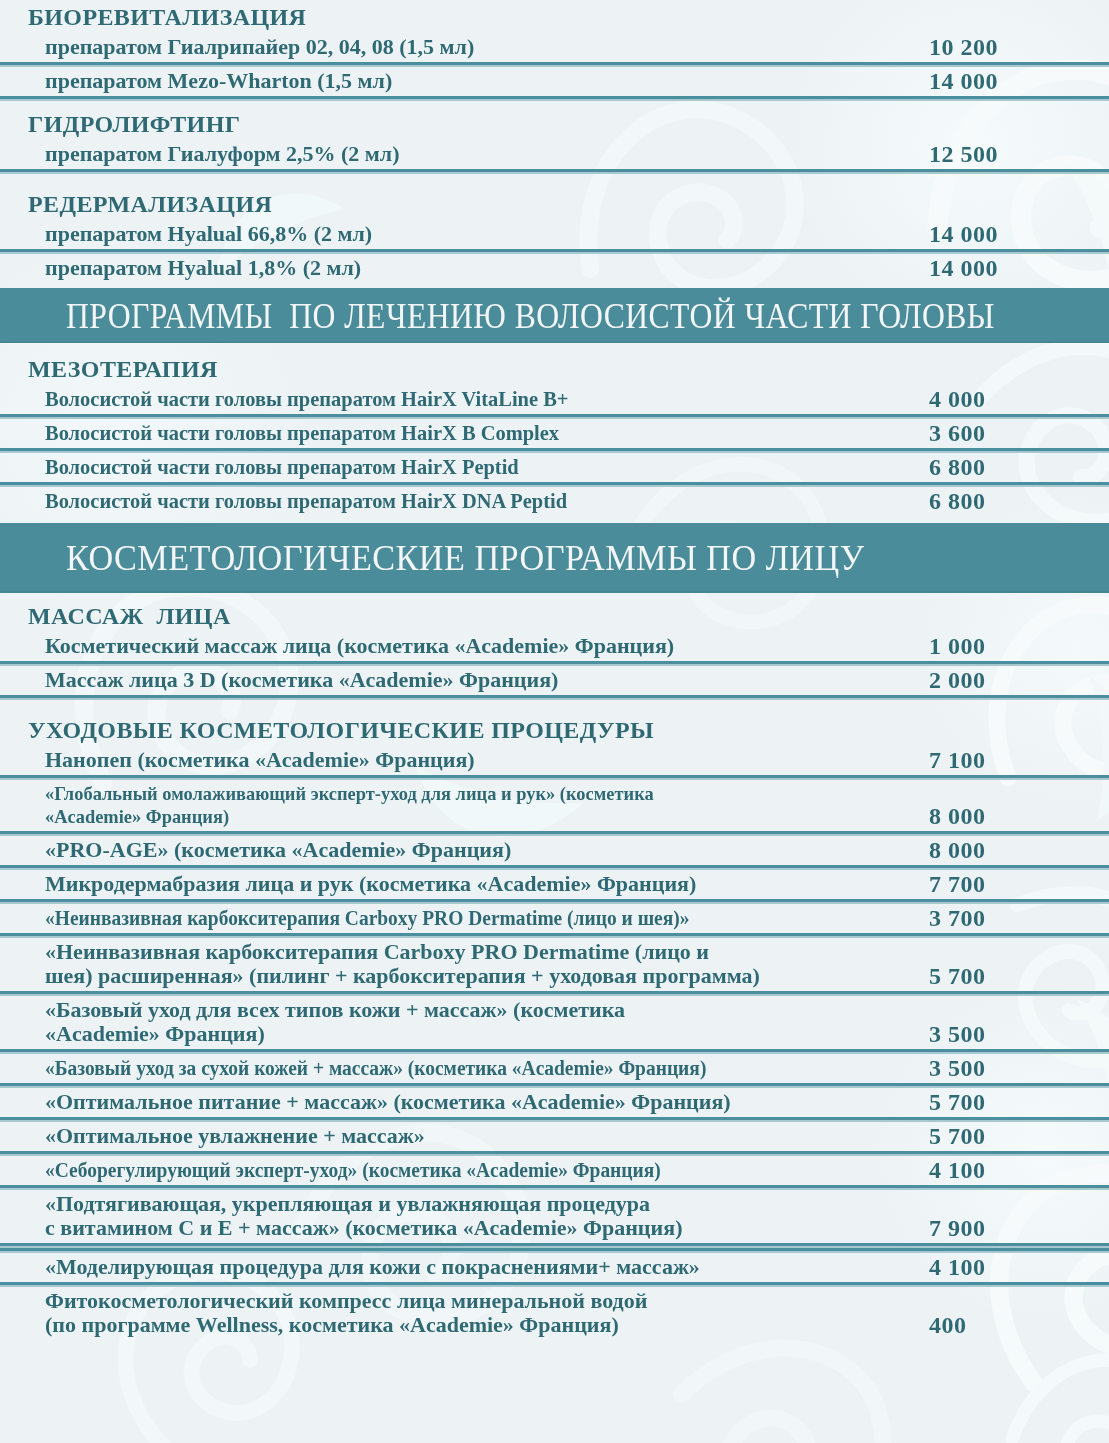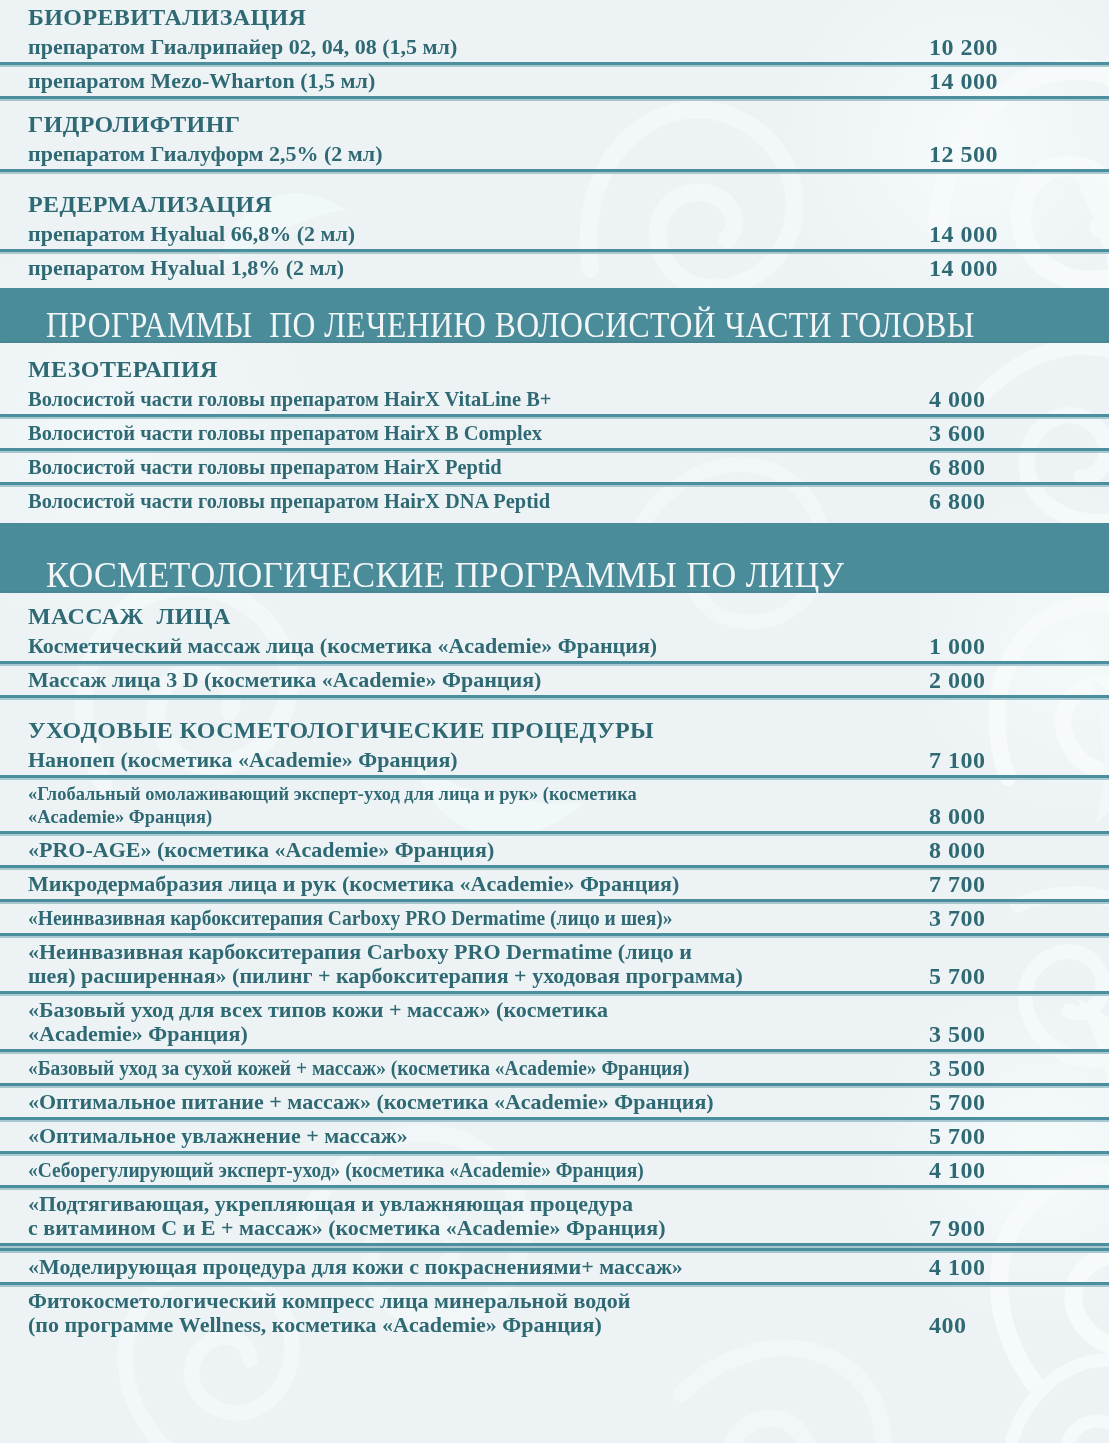--- a/index.html
+++ b/index.html
@@ -37,21 +37,21 @@
     padding:16px 28px 2px 28px;
     letter-spacing:0.4px;
     white-space:pre;
   }
   .subheader.first{padding-top:3px;}
   .subheader.mt-md{padding-top:9px;}
   .subheader.mt-lg{padding-top:12px;}
 
   .row{
     display:flex;align-items:flex-end;
-    padding:2px 20px 3px 28px;
+    padding:2px 20px 3px 45px;
   }
   .row .name{
     flex:1;
     font-weight:bold;
     font-size:22px;line-height:24px;
     white-space:pre-line;
     padding-right:24px;
   }
   .row .price{
     width:160px;flex:0 0 160px;
@@ -67,22 +67,22 @@
     height:5px;
     border-top:3px solid var(--rule);
     border-bottom:2px solid var(--rule-light);
   }
 
   .banner{
     margin-top:5px;
     height:55px;
     background:var(--teal);
     color:var(--banner-text);
-    display:flex;align-items:flex-end;
-    padding-left:46px;
+    display:flex;align-items:center;
+    padding-left:66px;
     box-shadow:inset 0 -2px 0 rgba(0,0,0,0.04);
   }
   .banner .banner-text{
     font-size:36px;line-height:36px;
     letter-spacing:0.5px;
     white-space:pre;
     transform:scaleX(0.88);transform-origin:left center;
   }
   .banner.b2{height:70px;margin-top:7px;}
   .banner.b2 .banner-text{transform:scaleX(0.95);}

